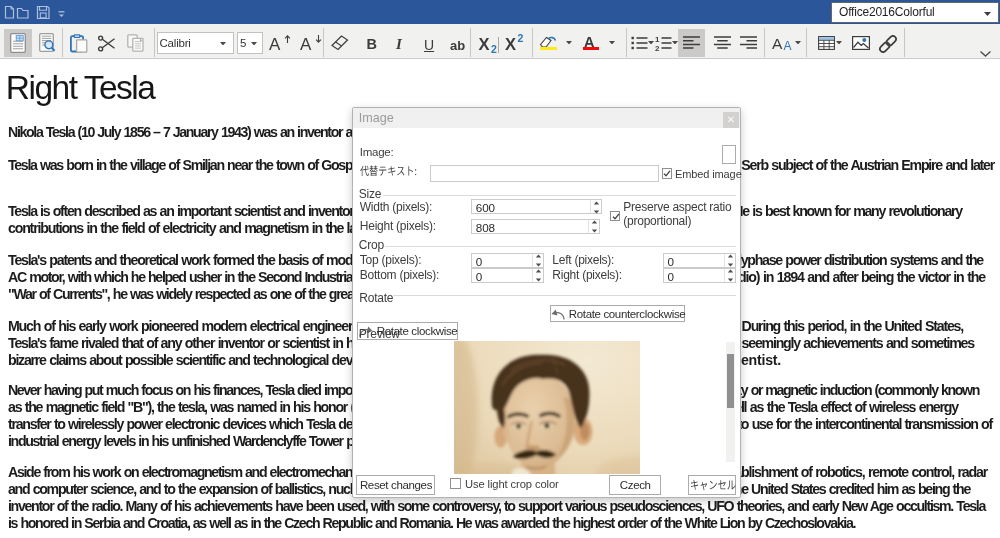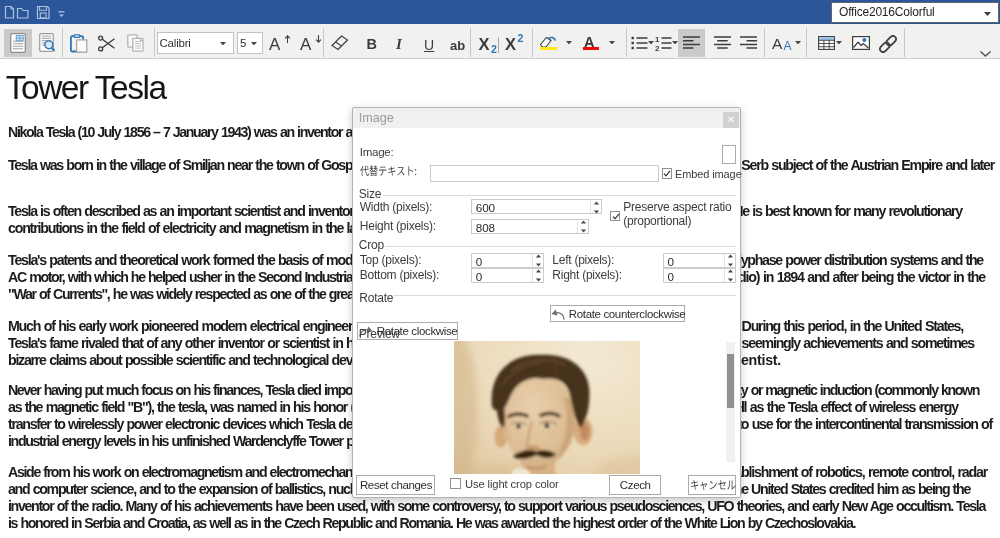--- a/index.html
+++ b/index.html
@@ -199,21 +199,21 @@
         <rect x="-10" y="-3.1" width="10.8" height="6.2" rx="3.1"></rect>
         <rect x="-0.8" y="-3.1" width="10.8" height="6.2" rx="3.1"></rect>
       </g>
     </svg>
  <div class="sep" style="left:904px"></div>
  <svg class="ico" style="left:980px;top:27px" width="11" height="6" viewBox="0 0 11 6">
       <path d="M0.5 0.5 L5.5 5 L10.5 0.5" fill="none" stroke="#4f4f4f" stroke-width="1.4"></path>
     </svg>
 </div>
 <div id="doc">
-<div class="hl" style="left:5.8px;top:9.6px;font-size:33.5px;font-weight:400;letter-spacing:-1.5px;line-height:38px">Tower Tesla</div>
+<div class="hl" style="left:5.8px;top:9.6px;font-size:33.5px;font-weight:400;letter-spacing:-1.5px;line-height:38px">Right Tesla</div>
 <div class="dl" style="left:8px;top:64.2px;letter-spacing:-1.359px;word-spacing:0.75px">Nikola Tesla (10 July 1856 – 7 January 1943) was an inventor and a mec</div>
 <div class="dl" style="left:8px;top:97.7px;letter-spacing:-1.314px;word-spacing:0.75px">Tesla was born in the village of Smiljan near the town of Gospić, in </div>
 <div class="dl" style="left:741.3px;top:97.7px;letter-spacing:-1.252px;word-spacing:0.75px">Serb subject of the Austrian Empire and later</div>
 <div class="dl" style="left:8px;top:143.39999999999998px;letter-spacing:-1.301px;word-spacing:0.75px">Tesla is often described as an important scientist and inventor of the</div>
 <div class="dl" style="left:733.3px;top:143.39999999999998px;letter-spacing:-1.267px;word-spacing:0.75px">He is best known for many revolutionary</div>
 <div class="dl" style="left:8px;top:160.45px;letter-spacing:-1.201px;word-spacing:0.75px">contributions in the field of electricity and magnetism in the late 19th</div>
 <div class="dl" style="left:8px;top:192.60000000000002px;letter-spacing:-1.232px;word-spacing:0.75px">Tesla's patents and theoretical work formed the basis of modern alt</div>
 <div class="dl" style="left:723.4px;top:192.60000000000002px;letter-spacing:-1.299px;word-spacing:0.75px">polyphase power distribution systems and the</div>
 <div class="dl" style="left:8px;top:209.65000000000003px;letter-spacing:-1.35px;word-spacing:0.75px">AC motor, with which he helped usher in the Second Industrial Revol</div>
 <div class="dl" style="left:726.9px;top:209.65000000000003px;letter-spacing:-1.153px;word-spacing:0.75px">radio) in 1894 and after being the victor in the</div>
@@ -260,21 +260,21 @@
           <path d="M0.8 3.4 L3.5 0.6 L6.2 3.4 z" fill="#4d4d4d"></path>
           <path d="M0.8 9.6 L3.5 12.4 L6.2 9.6 z" fill="#4d4d4d"></path>
         </svg></div></div>
  <div class="cb" style="left:257px;top:103.5px;width:9.8px;height:9.8px">
       <svg width="8" height="8" viewBox="0 0 8 8" style="position:absolute;left:0.5px;top:0.5px">
         <path d="M1 3.6 L3 5.8 L7 0.8" fill="none" stroke="#3d3d3d" stroke-width="1.3"></path>
       </svg>
     </div>
  <div class="lab" style="left:270px;top:92.4px">Preserve aspect ratio<br>(proportional)</div>
  <div class="lab" style="left:6.5px;top:111.8px">Height (pixels):</div>
- <div class="inp" style="left:118px;top:111.2px;width:118px;height:15.4px"><span>808</span><div class="spin"><svg width="7" height="13" viewBox="0 0 7 13" style="position:absolute;left:1.5px;top:0.5px">
+ <div class="inp" style="left:118px;top:111.2px;width:129px;height:15.4px"><span>808</span><div class="spin"><svg width="7" height="13" viewBox="0 0 7 13" style="position:absolute;left:1.5px;top:0.5px">
           <path d="M0.8 3.4 L3.5 0.6 L6.2 3.4 z" fill="#4d4d4d"></path>
           <path d="M0.8 9.6 L3.5 12.4 L6.2 9.6 z" fill="#4d4d4d"></path>
         </svg></div></div>
  <div class="lab" style="left:5.5px;top:130.5px">Crop</div>
  <div class="secline" style="left:31.5px;top:138.8px;width:351px"></div>
  <div class="lab" style="left:6.5px;top:145.8px">Top (pixels):</div>
  <div class="inp" style="left:118px;top:145.3px;width:73.2px;height:15.4px"><span>0</span><div class="spin"><svg width="7" height="13" viewBox="0 0 7 13" style="position:absolute;left:1.5px;top:0.5px">
           <path d="M0.8 3.4 L3.5 0.6 L6.2 3.4 z" fill="#4d4d4d"></path>
           <path d="M0.8 9.6 L3.5 12.4 L6.2 9.6 z" fill="#4d4d4d"></path>
         </svg></div></div>

